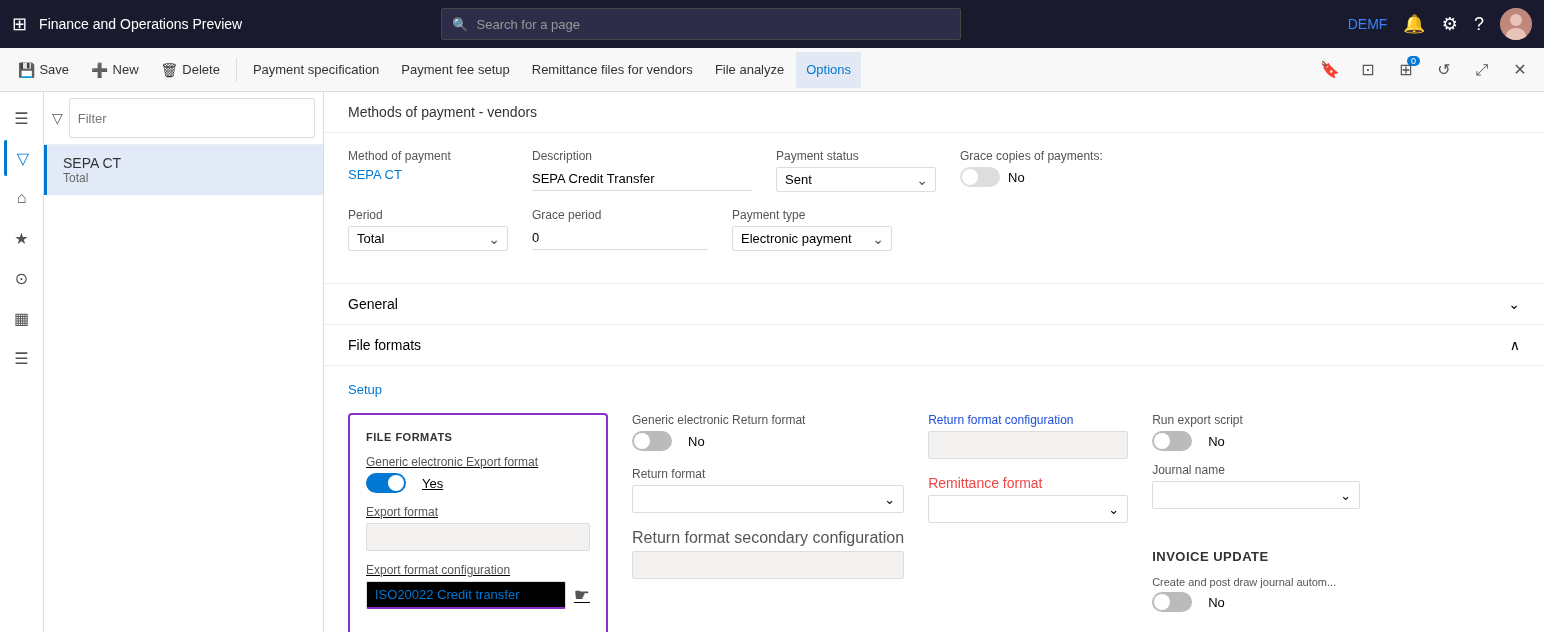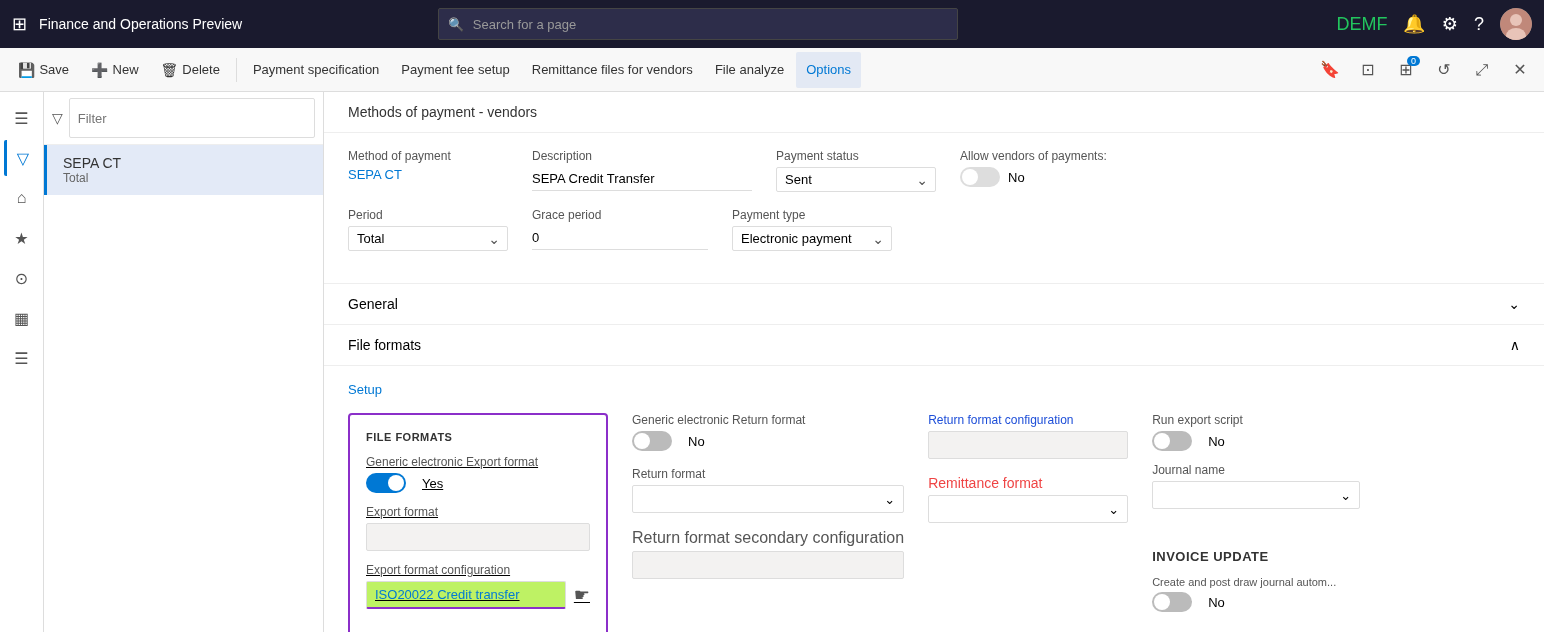--- a/index.html
+++ b/index.html
@@ -347,21 +347,21 @@
       width: 100%;
       border: 1px solid #ddd;
       border-radius: 2px;
       padding: 5px 8px;
       font-size: 13px;
       background: #f3f2f1;
       height: 28px;
     }
     .input-field.active-link {
       color: #0078d4;
-      background: #bef264;
+      background: #000000;
       border-bottom: 2px solid #8b2fc9;
     }
 
     
     .right-cols {
       display: flex;
       gap: 24px;
       flex: 1;
     }
     .col-section {
@@ -427,21 +427,21 @@
 <body>
 
 <div class="top-nav">
   <span class="grid-icon">⊞</span>
   <span class="app-title">Finance and Operations Preview</span>
   <div class="search-bar">
     <span>🔍</span>
     <span style="color:#999">Search for a page</span>
   </div>
   <div class="nav-right">
-    <span style="font-size:18px;color:#22c55e">DEMF</span>
+    <span style="font-size:14px;color:#3b82f6">DEMF</span>
     <span style="font-size:18px">🔔</span>
     <span style="font-size:18px">⚙</span>
     <span style="font-size:18px;color:white">?</span>
     <div class="avatar">
       <svg width="32" height="32" viewBox="0 0 32 32">
           <circle cx="16" cy="16" r="16" fill="#c0887a"></circle>
           <circle cx="16" cy="12" r="6" fill="#e8c4b8"></circle>
           <ellipse cx="16" cy="28" rx="10" ry="8" fill="#e8c4b8"></ellipse>
         </svg>
     </div>
@@ -531,21 +531,21 @@
         </div>
         <div class="form-field">
           <label>Payment status</label>
           <div class="select-wrapper">
             <select class="select-display">
               <option>Sent</option>
             </select>
           </div>
         </div>
         <div class="form-field">
-          <label>Allow vendors of payments:</label>
+          <label>Grace copies of payments:</label>
           <div class="toggle-row">
             <div class="toggle off"></div>
             <span>No</span>
           </div>
         </div>
       </div>
       <div class="form-row">
         <div class="form-field">
           <label>Period</label>
           <div class="select-wrapper">

